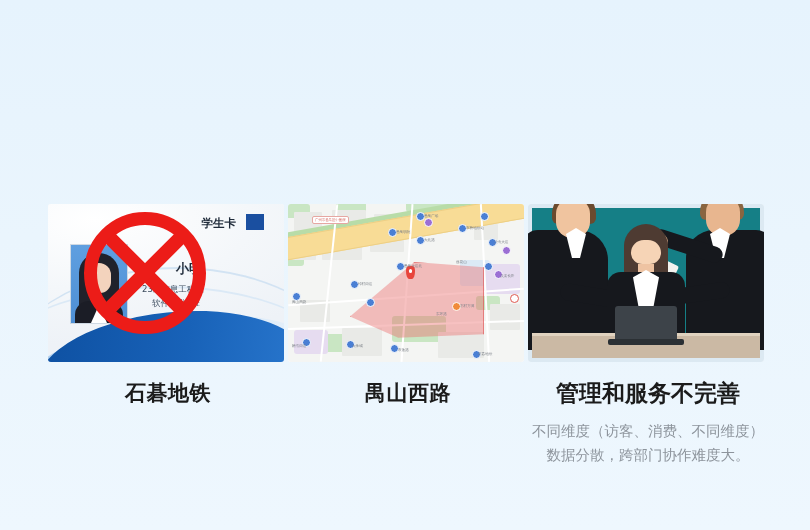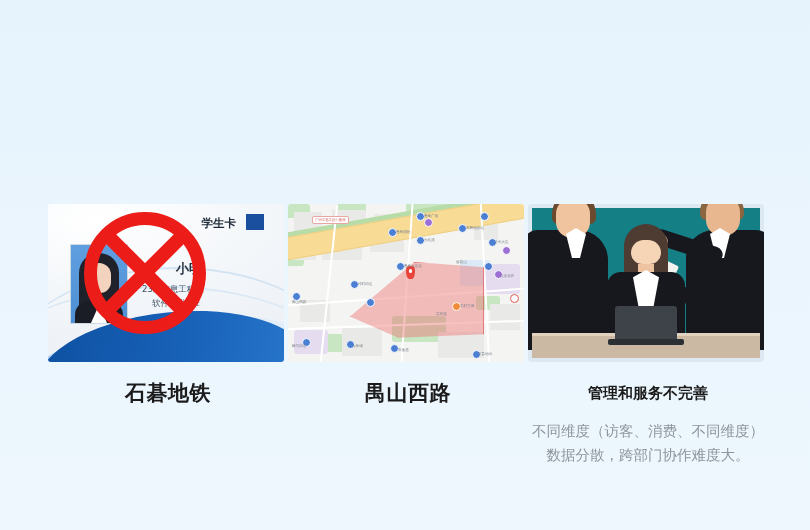--- a/index.html
+++ b/index.html
@@ -35,21 +35,21 @@
     margin-top:18px;text-align:center;font-weight:bold;
     font-size:21px;line-height:26px;color:#1b1b1b;letter-spacing:.5px;
     font-family:"DejaVu Sans","Liberation Sans",sans-serif;
   }
   .card-body{
     margin-top:13px;text-align:center;
     font-size:14.5px;line-height:24px;color:#8d949c;
     font-family:"DejaVu Sans","Liberation Sans",sans-serif;
     padding:0 4px;
   }
-  .card.c2 .card-title{font-size:15px;letter-spacing:0;}
+  .card.c2 .card-title{font-size:23px;letter-spacing:0;}
   .card.c2 .card-body{padding:0 2px;}
 
   
   .idcard{position:absolute;inset:0;background:#f2f5f8;}
   .idcard .sheen{
     position:absolute;left:0;top:0;width:100%;height:100%;
     background:
       radial-gradient(120% 80% at 20% 10%, #ffffff 0%, #f4f7fa 55%, #eef2f7 100%);
   }
   .idcard .arcs{

